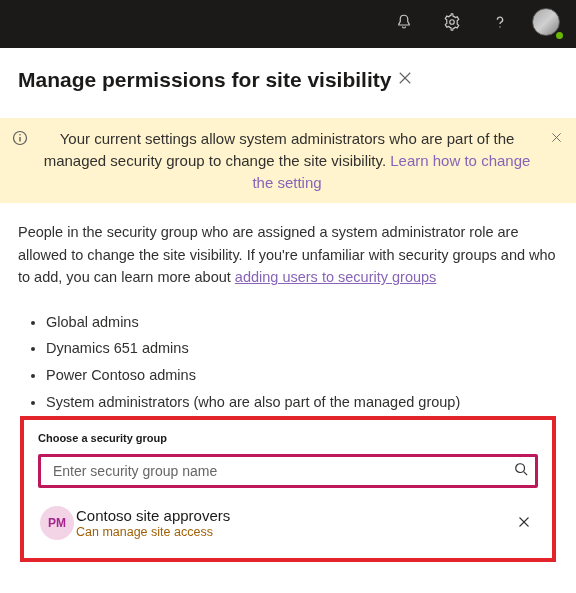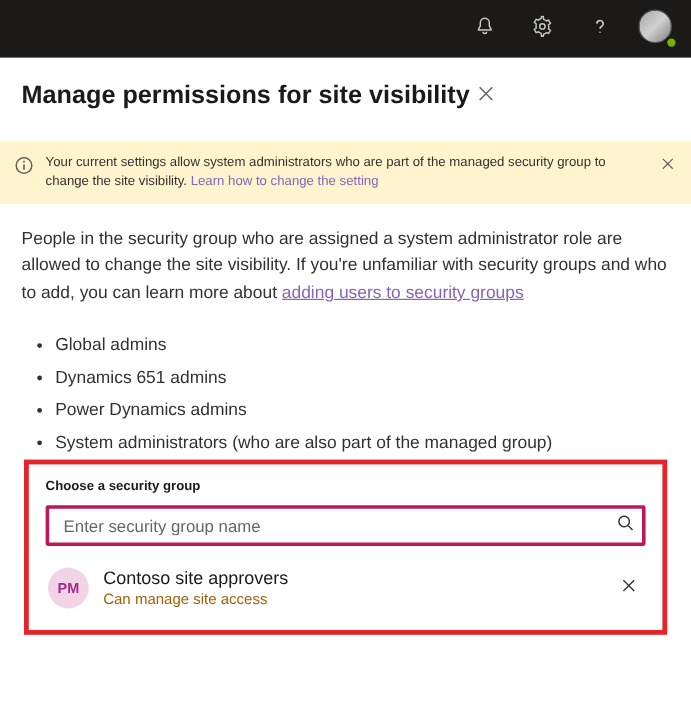--- a/index.html
+++ b/index.html
@@ -83,23 +83,24 @@
     }
     .info-icon {
       flex: 0 0 auto;
       width: 16px; height: 16px;
       color: #605e5c;
       margin-top: 2px;
     }
     .info-icon svg { width: 16px; height: 16px; }
     .info-text {
       flex: 1;
-      font-size: 11px;
+      font-size: 15px;
       color: #323130;
       line-height: 1.45;
+      text-align: center;
     }
     .info-link {
       color: #8764b8;
       text-decoration: none;
       cursor: pointer;
     }
     .info-dismiss {
       flex: 0 0 auto;
       width: 20px; height: 20px;
       display: flex; align-items: center; justify-content: center;
@@ -167,21 +168,21 @@
       right: 10px;
       top: 50%;
       transform: translateY(-50%);
       color: #323130;
       pointer-events: none;
     }
     .search-icon svg { width: 14px; height: 14px; }
     .group-row {
       display: flex;
       align-items: center;
-      gap: 12px;
+      gap: 2px;
       padding: 4px 2px;
     }
     .group-avatar {
       width: 34px;
       height: 34px;
       border-radius: 50%;
       background: #f3d4e6;
       color: #a4268c;
       display: flex;
       align-items: center;
@@ -282,21 +283,21 @@
 </div>
 
 <div class="content">
   <p class="intro">
     <span>People in the security group who are assigned a system administrator role are allowed to change the site visibility. If you're unfamiliar with security groups and who to add, you can learn more about </span><a class="intro-link">adding users to security groups</a>
   </p>
 
   <ul class="roles-list">
     <li>Global admins</li>
     <li>Dynamics 651 admins</li>
-    <li>Power Dynamics admins</li>
+    <li>Power Contoso admins</li>
     <li>System administrators (who are also part of the managed group)</li>
   </ul>
 
   <div class="highlight-box">
     <div class="choose-heading">Choose a security group</div>
     <div class="search-wrap">
       <input type="text" class="search-input" placeholder="Enter security group name" style="">
       <span class="search-icon">
         <svg viewBox="0 0 16 16" fill="none" stroke="currentColor" stroke-width="1.4">
             <circle cx="7" cy="7" r="5"></circle>

